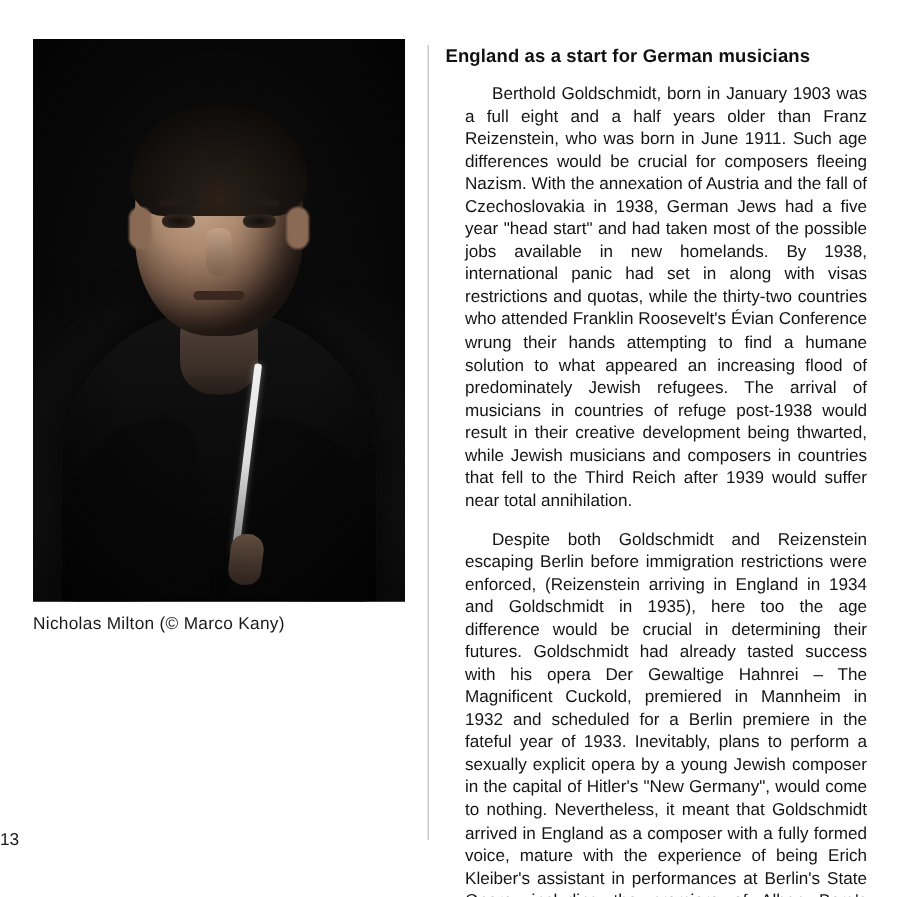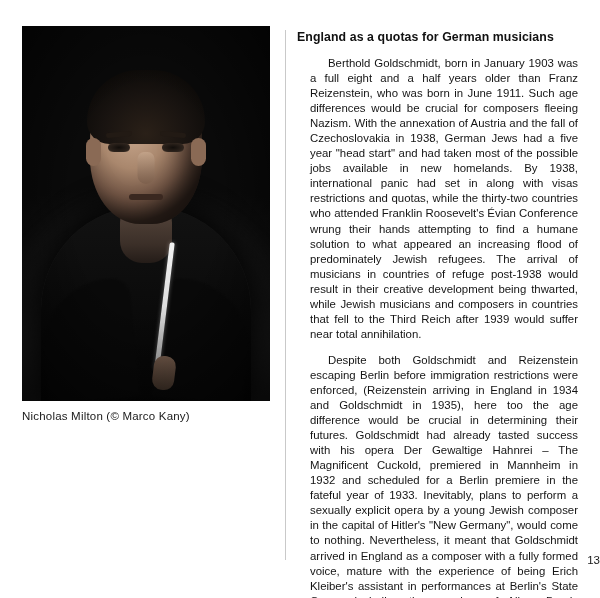--- a/index.html
+++ b/index.html
@@ -224,21 +224,21 @@
     hyphens: manual;
   }
   .para + .para { margin-top: 11px; }
   .para .indent { display: inline-block; width: 18px; }
 
   .page-number {
     position: absolute;
     left: 0;
     right: 0;
     top: 554px;
-    text-align: right;
+    text-align: left;
     font-size: 11.5px;
     color: #1a1a1a;
   }
 </style>
 </head>
 <body>
 
 <div class="page">
 
   <div class="left-col">
@@ -263,19 +263,19 @@
       <div class="baton"></div>
       <div class="baton-grip"></div>
       <div class="vignette"></div>
     </div>
     <div class="photo-caption">Nicholas Milton (© Marco Kany)</div>
   </div>
 
   <div class="divider"></div>
 
   <div class="right-col">
-    <h1 class="article-title">England as a quotas for German musicians</h1>
+    <h1 class="article-title">England as a start for German musicians</h1>
     <p class="para"><span class="indent"></span><span>Berthold Goldschmidt, born in January 1903 was a full eight and a half years older than Franz Reizenstein, who was born in June 1911. Such age differences would be crucial for composers fleeing Nazism. With the annexation of Austria and the fall of Czechoslovakia in 1938, German Jews had a five year "head start" and had taken most of the possible jobs available in new homelands. By 1938, international panic had set in along with visas restrictions and quotas, while the thirty-two countries who attended Franklin Roosevelt's Évian Conference wrung their hands attempting to find a humane solution to what appeared an increasing flood of predominately Jewish refugees. The arrival of musicians in countries of refuge post-1938 would result in their creative development being thwarted, while Jewish musicians and composers in countries that fell to the Third Reich after 1939 would suffer near total annihilation.</span></p>
     <p class="para"><span class="indent"></span><span>Despite both Goldschmidt and Reizenstein escaping Berlin before immigration restrictions were enforced, (Reizenstein arriving in England in 1934 and Goldschmidt in 1935), here too the age difference would be crucial in determining their futures. Goldschmidt had already tasted success with his opera Der Gewaltige Hahnrei – The Magnificent Cuckold, premiered in Mannheim in 1932 and scheduled for a Berlin premiere in the fateful year of 1933. Inevitably, plans to perform a sexually explicit opera by a young Jewish composer in the capital of Hitler's "New Germany", would come to nothing. Nevertheless, it meant that Goldschmidt arrived in England as a composer with a fully formed voice, mature with the experience of being Erich Kleiber's assistant in performances at Berlin's State Opera, including the premiere of Alban Berg's Wozzeck. This was not the case with the younger Franz Reizenstein, only twenty-two</span></p>
   </div>
 
   <div class="page-number">13</div>
 </div>
 
 </body></html>

